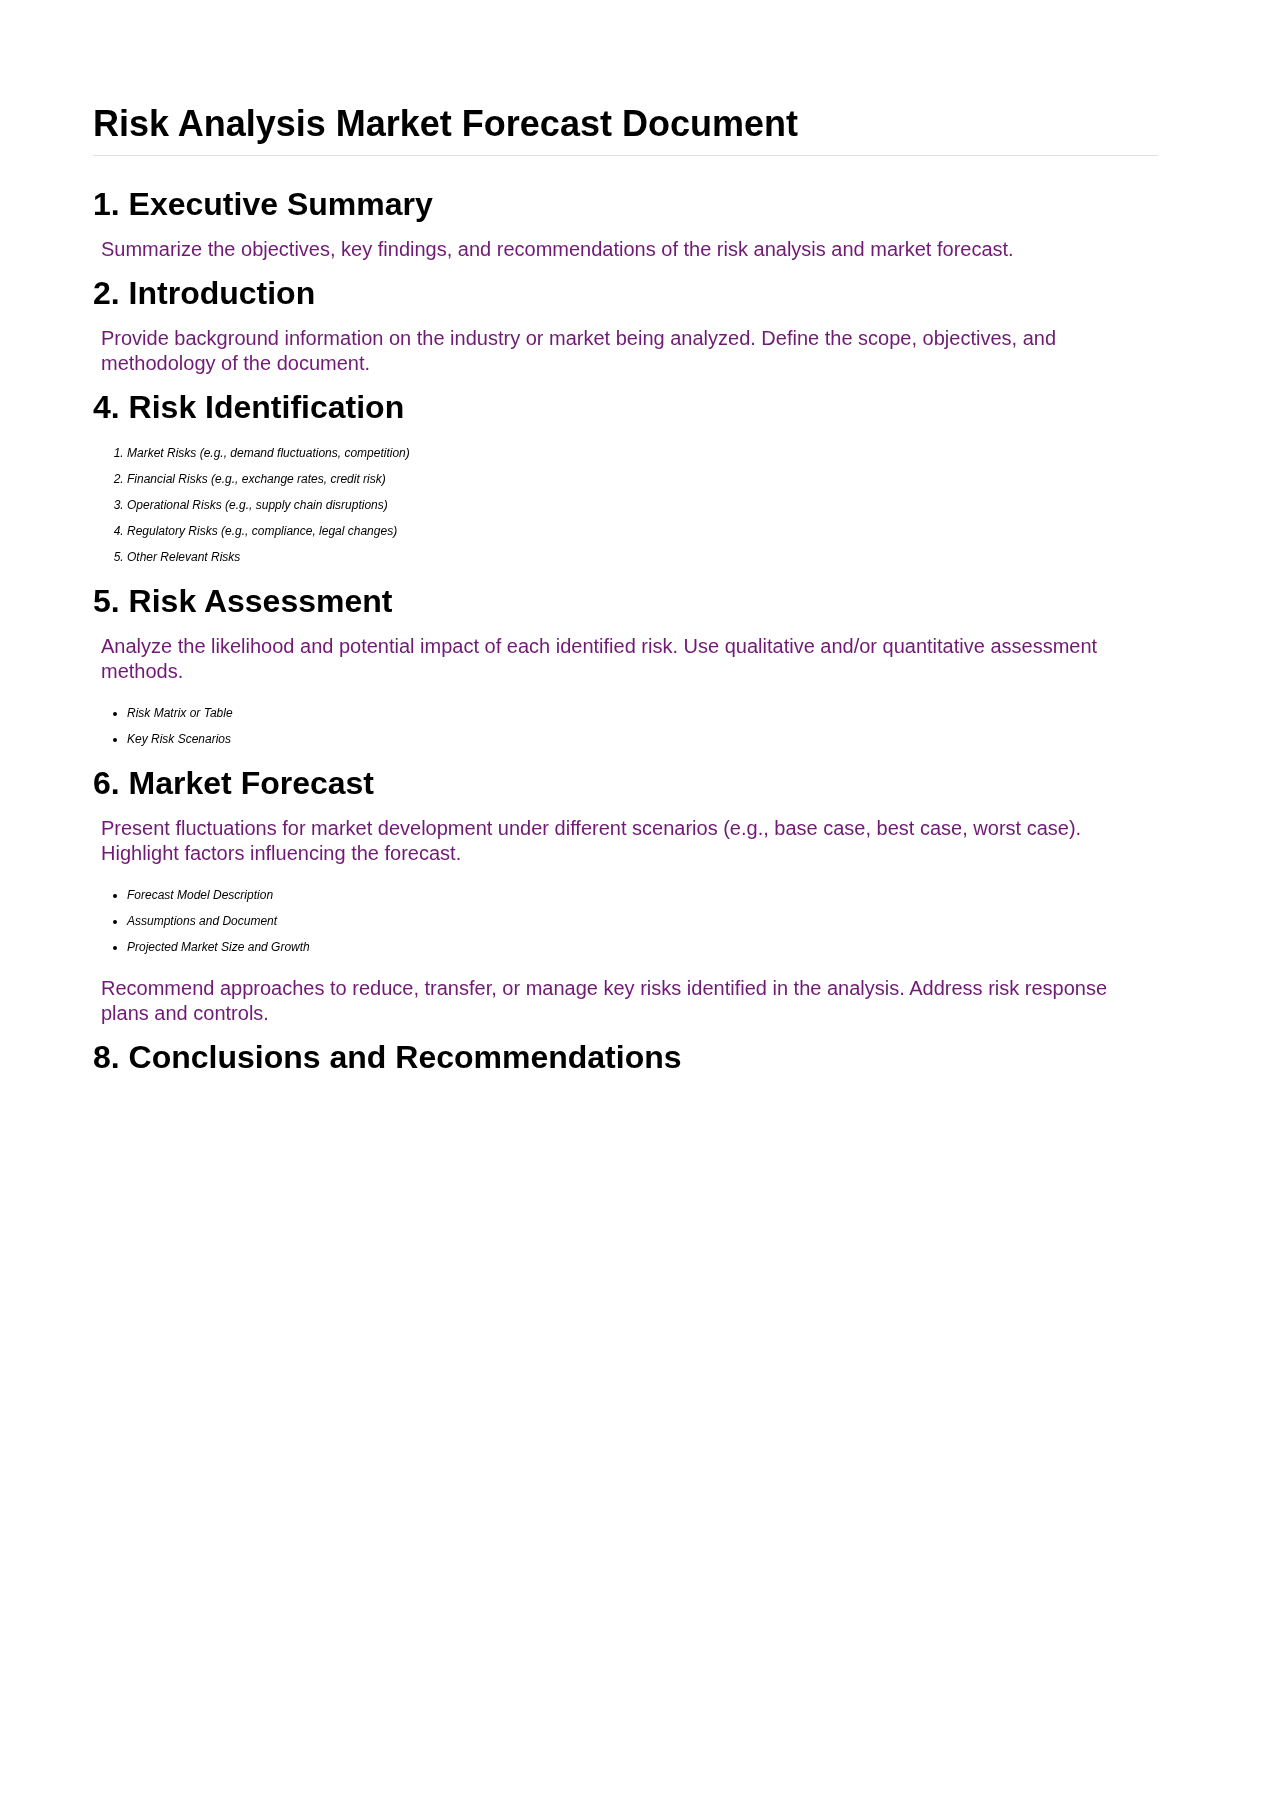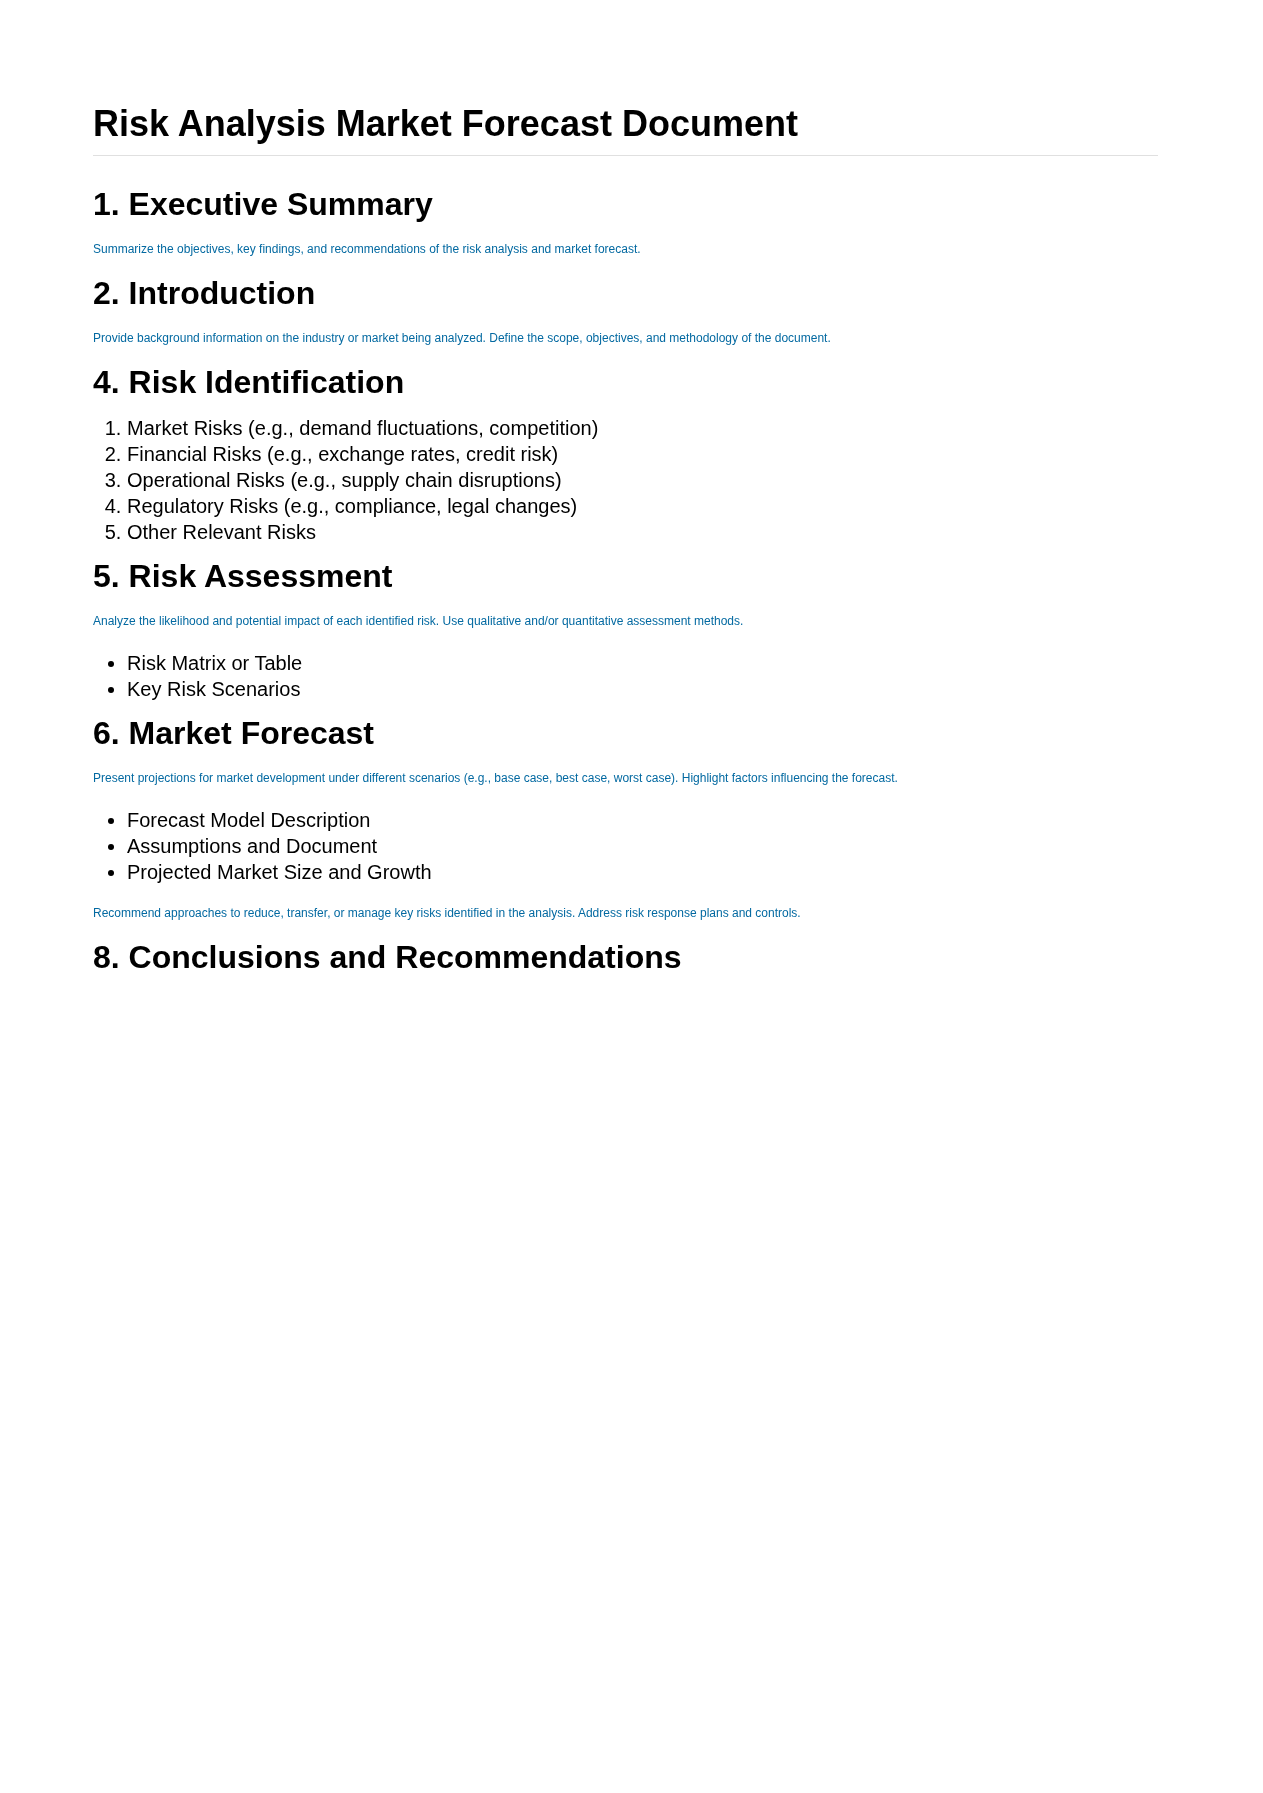--- a/index.html
+++ b/index.html
@@ -40,29 +40,30 @@
     margin: 9px 0 33px 0;
   }
   h2.section-heading {
     font-size: 32px;
     line-height: 30px;
     font-weight: bold;
     margin: 16px 0 18px 0;
     color: #000000;
   }
   p.section-paragraph {
-    font-size: 12px;
+    font-size: 20px;
     line-height: 25px;
-    margin: 0 0 16px 0;
-    color: #0369a1;
+    margin: 0 0 16px 8px;
+    color: #701a75;
   }
   ol.section-list, ul.section-list {
     margin: 0 0 16px 0;
     padding-left: 34px;
-    font-size: 20px;
+    font-size: 12px;
+    font-style: italic;
   }
   ol.section-list li, ul.section-list li {
     line-height: 26px;
     color: #000000;
   }
   ul.section-list { list-style-type: disc; }
   ol.section-list { list-style-type: decimal; }
 </style>
 </head>
 <body>
@@ -100,21 +101,21 @@
       <h2 class="section-heading">5. Risk Assessment</h2>
       <p class="section-paragraph">Analyze the likelihood and potential impact of each identified risk. Use qualitative and/or quantitative assessment methods.</p>
       <ul class="section-list">
         <li>Risk Matrix or Table</li>
         <li>Key Risk Scenarios</li>
       </ul>
     </section>
 
     <section>
       <h2 class="section-heading">6. Market Forecast</h2>
-      <p class="section-paragraph">Present projections for market development under different scenarios (e.g., base case, best case, worst case). Highlight factors influencing the forecast.</p>
+      <p class="section-paragraph">Present fluctuations for market development under different scenarios (e.g., base case, best case, worst case). Highlight factors influencing the forecast.</p>
       <ul class="section-list">
         <li>Forecast Model Description</li>
         <li>Assumptions and Document</li>
         <li>Projected Market Size and Growth</li>
       </ul>
     </section>
 
     <section>
       <p class="section-paragraph">Recommend approaches to reduce, transfer, or manage key risks identified in the analysis. Address risk response plans and controls.</p>
     </section>

